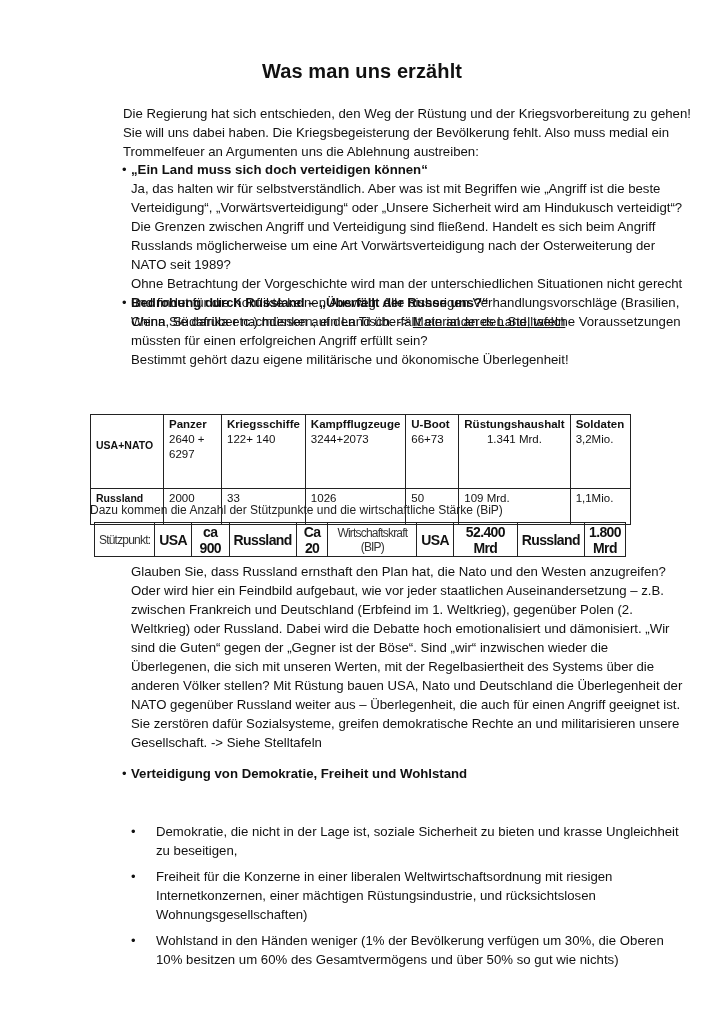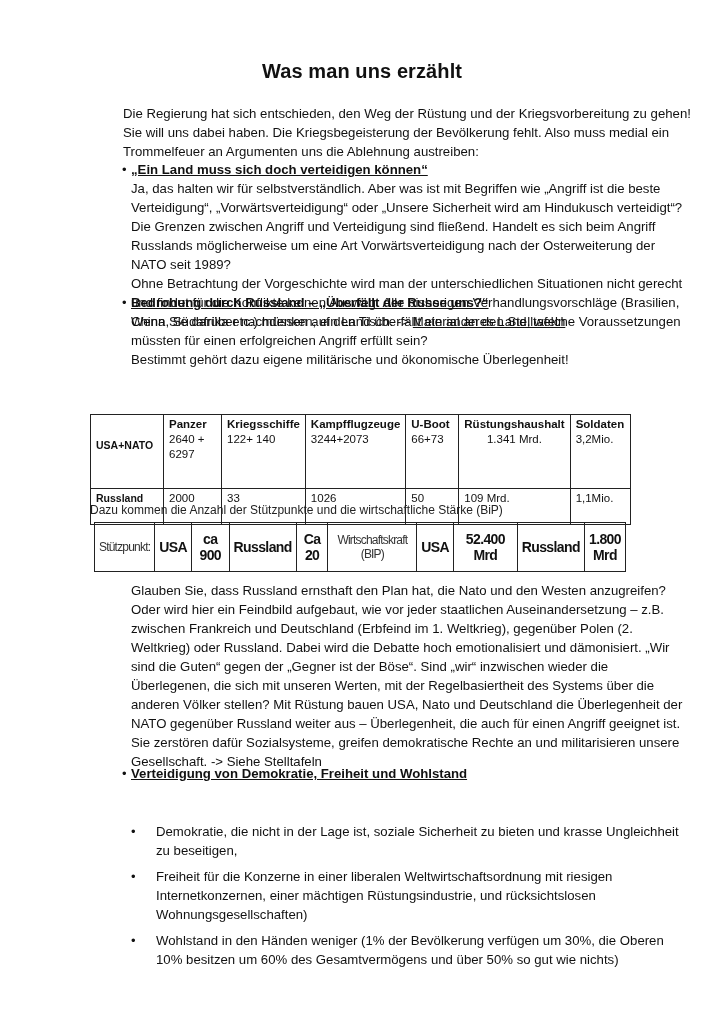--- a/index.html
+++ b/index.html
@@ -8,40 +8,40 @@
   .page { position: absolute; left: 0; top: 0; width: 724px; height: 1024px; }
   .title { position: absolute; left: 0; width: 724px; top: 60px; text-align: center;
            font-size: 20px; font-weight: bold; letter-spacing: 0.1px; }
   .text { font-size: 13.2px; line-height: 19px; margin-left: 39px; }
   .intro { position: absolute; left: 84px; top: 104px; width: 570px; }
   .bullet-block { position: absolute; left: 92px; width: 560px; }
   .bullet-dot { position: absolute; left: -9px; top: 0; font-size: 13px; line-height: 19px; }
   .b1 { top: 160px; }
   .b2 { top: 293px; }
   .b3 { top: 764px; }
-  .bold { font-weight: bold; text-decoration: underline; }
+  .bold { font-weight: bold; }
   .link { text-decoration: underline; }
   table.mil { position: absolute; left: 90px; top: 414px; width: 541px; border-collapse: collapse;
               font-size: 11.5px; line-height: 15px; }
   table.mil td { border: 1.5px solid #222; padding: 2px 5px 15px 5px; vertical-align: top; }
   table.mil td.rowhead { font-weight: bold; font-size: 10.5px; vertical-align: middle; }
   table.mil tr.r1 td { height: 56px; }
   table.mil tr.r1 td.rowhead { vertical-align: middle; padding-bottom: 14px; }
   table.mil tr.r2 td { height: 18px; text-align: left; }
   table.mil tr.r2 td.rowhead { text-align: left; vertical-align: top; }
   .hdr { font-weight: bold; display: block; }
   .center { text-align: center; }
   .note { position: absolute; left: 90px; top: 503px; font-size: 12px; color: #222; }
   table.strip { position: absolute; left: 94px; top: 522px; width: 532px; height: 35px;
                 border-collapse: collapse; font-family: "Liberation Sans", sans-serif; }
   table.strip td { border: 1.5px solid #222; text-align: center; vertical-align: middle;
-                   font-size: 14px; font-weight: bold; letter-spacing: -0.6px; padding: 8px 4px;
+                   font-size: 14px; font-weight: bold; letter-spacing: -0.6px; padding: 0 4px;
                    transform-origin: center; }
   table.strip td.light { font-weight: normal; font-size: 12px; color: #333; letter-spacing: -0.8px; }
-  .para2 { position: absolute; left: 92px; top: 581px; width: 560px; }
+  .para2 { position: absolute; left: 92px; top: 562px; width: 560px; }
   .sub { position: absolute; left: 117px; width: 530px; }
   .sub .bullet-dot { left: -25px; }
   .s1 { top: 822px; }
   .s2 { top: 867px; }
   .s3 { top: 931px; }
 </style>
 </head>
 <body>
 
 <div class="page">

